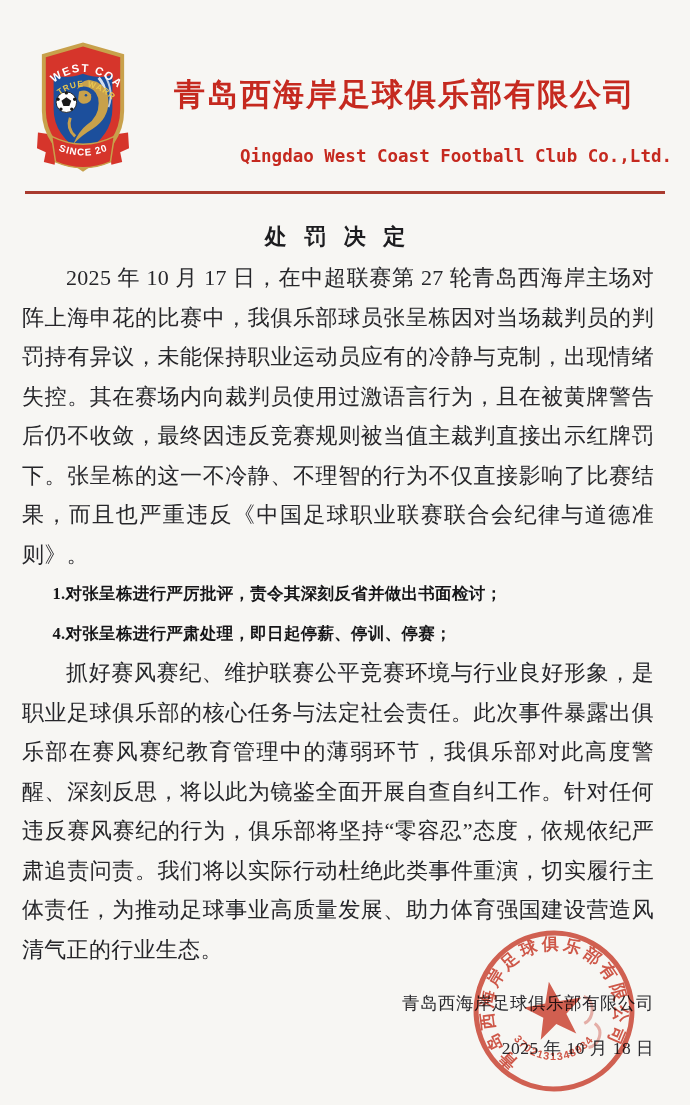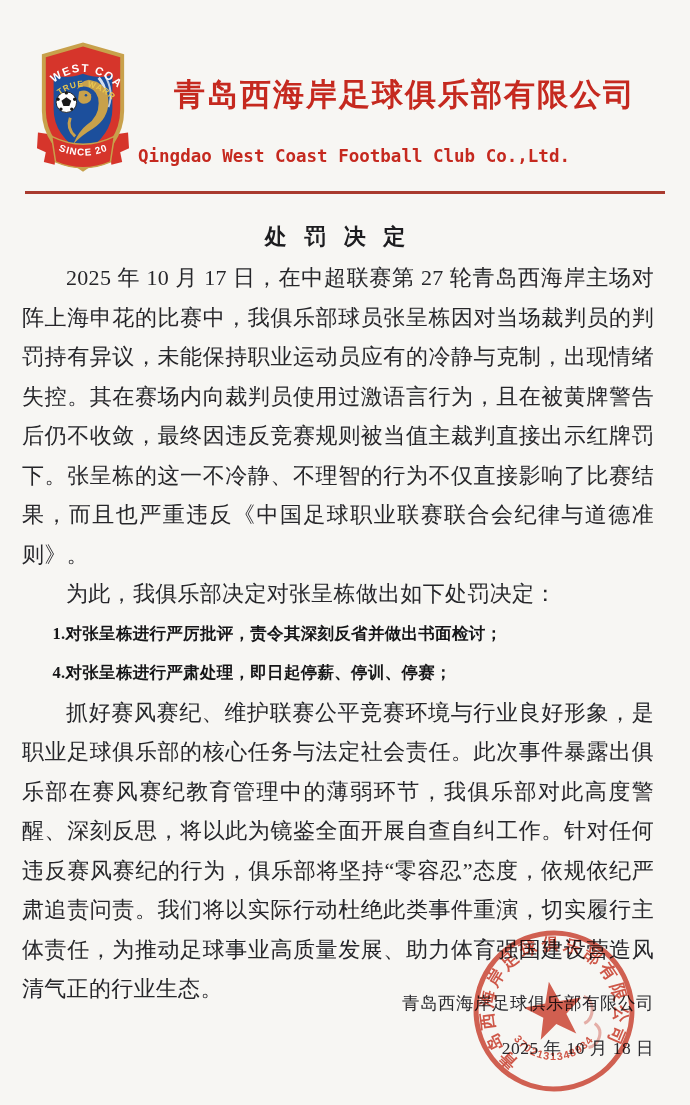--- a/index.html
+++ b/index.html
@@ -28,21 +28,21 @@
     font-size: 31px;
     font-weight: 700;
     letter-spacing: 2px;
     color: #c5291f;
     font-family: "Liberation Serif", "DejaVu Serif", serif;
     white-space: nowrap;
   }
   .company-en {
     position: absolute;
     left: 138px; right: 18px; top: 146px;
-    text-align: left;
+    text-align: right;
     font-size: 17.5px;
     font-weight: 700;
     color: #c5291f;
     font-family: "DejaVu Sans Mono", "Liberation Mono", monospace;
     white-space: nowrap;
   }
   .divider {
     position: absolute;
     left: 25px; top: 191px;
     width: 640px; height: 3px;
@@ -159,21 +159,20 @@
     </text>
   </svg>
 
   <div class="company-cn">青岛西海岸足球俱乐部有限公司</div>
   <div class="company-en">Qingdao West Coast Football Club Co.,Ltd.</div>
   <div class="divider"></div>
 
   <div class="doc">
     <div class="doc-title">处 罚 决 定</div>
     <p class="para">2025 年 10 月 17 日，在中超联赛第 27 轮青岛西海岸主场对阵上海申花的比赛中，我俱乐部球员张呈栋因对当场裁判员的判罚持有异议，未能保持职业运动员应有的冷静与克制，出现情绪失控。其在赛场内向裁判员使用过激语言行为，且在被黄牌警告后仍不收敛，最终因违反竞赛规则被当值主裁判直接出示红牌罚下。张呈栋的这一不冷静、不理智的行为不仅直接影响了比赛结果，而且也严重违反《中国足球职业联赛联合会纪律与道德准则》。</p>
-    <p class="para">为此，我俱乐部决定对张呈栋做出如下处罚决定：</p>
     <p class="decision-item">1.对张呈栋进行严厉批评，责令其深刻反省并做出书面检讨；</p>
     <p class="decision-item">4.对张呈栋进行严肃处理，即日起停薪、停训、停赛；</p>
     <p class="para">抓好赛风赛纪、维护联赛公平竞赛环境与行业良好形象，是职业足球俱乐部的核心任务与法定社会责任。此次事件暴露出俱乐部在赛风赛纪教育管理中的薄弱环节，我俱乐部对此高度警醒、深刻反思，将以此为镜鉴全面开展自查自纠工作。针对任何违反赛风赛纪的行为，俱乐部将坚持“零容忍”态度，依规依纪严肃追责问责。我们将以实际行动杜绝此类事件重演，切实履行主体责任，为推动足球事业高质量发展、助力体育强国建设营造风清气正的行业生态。</p>
   </div>
 
   <div class="footer">
     <div class="signature">青岛西海岸足球俱乐部有限公司</div>
     <div class="date">2025 年 10 月 18 日</div>
   </div>
 

